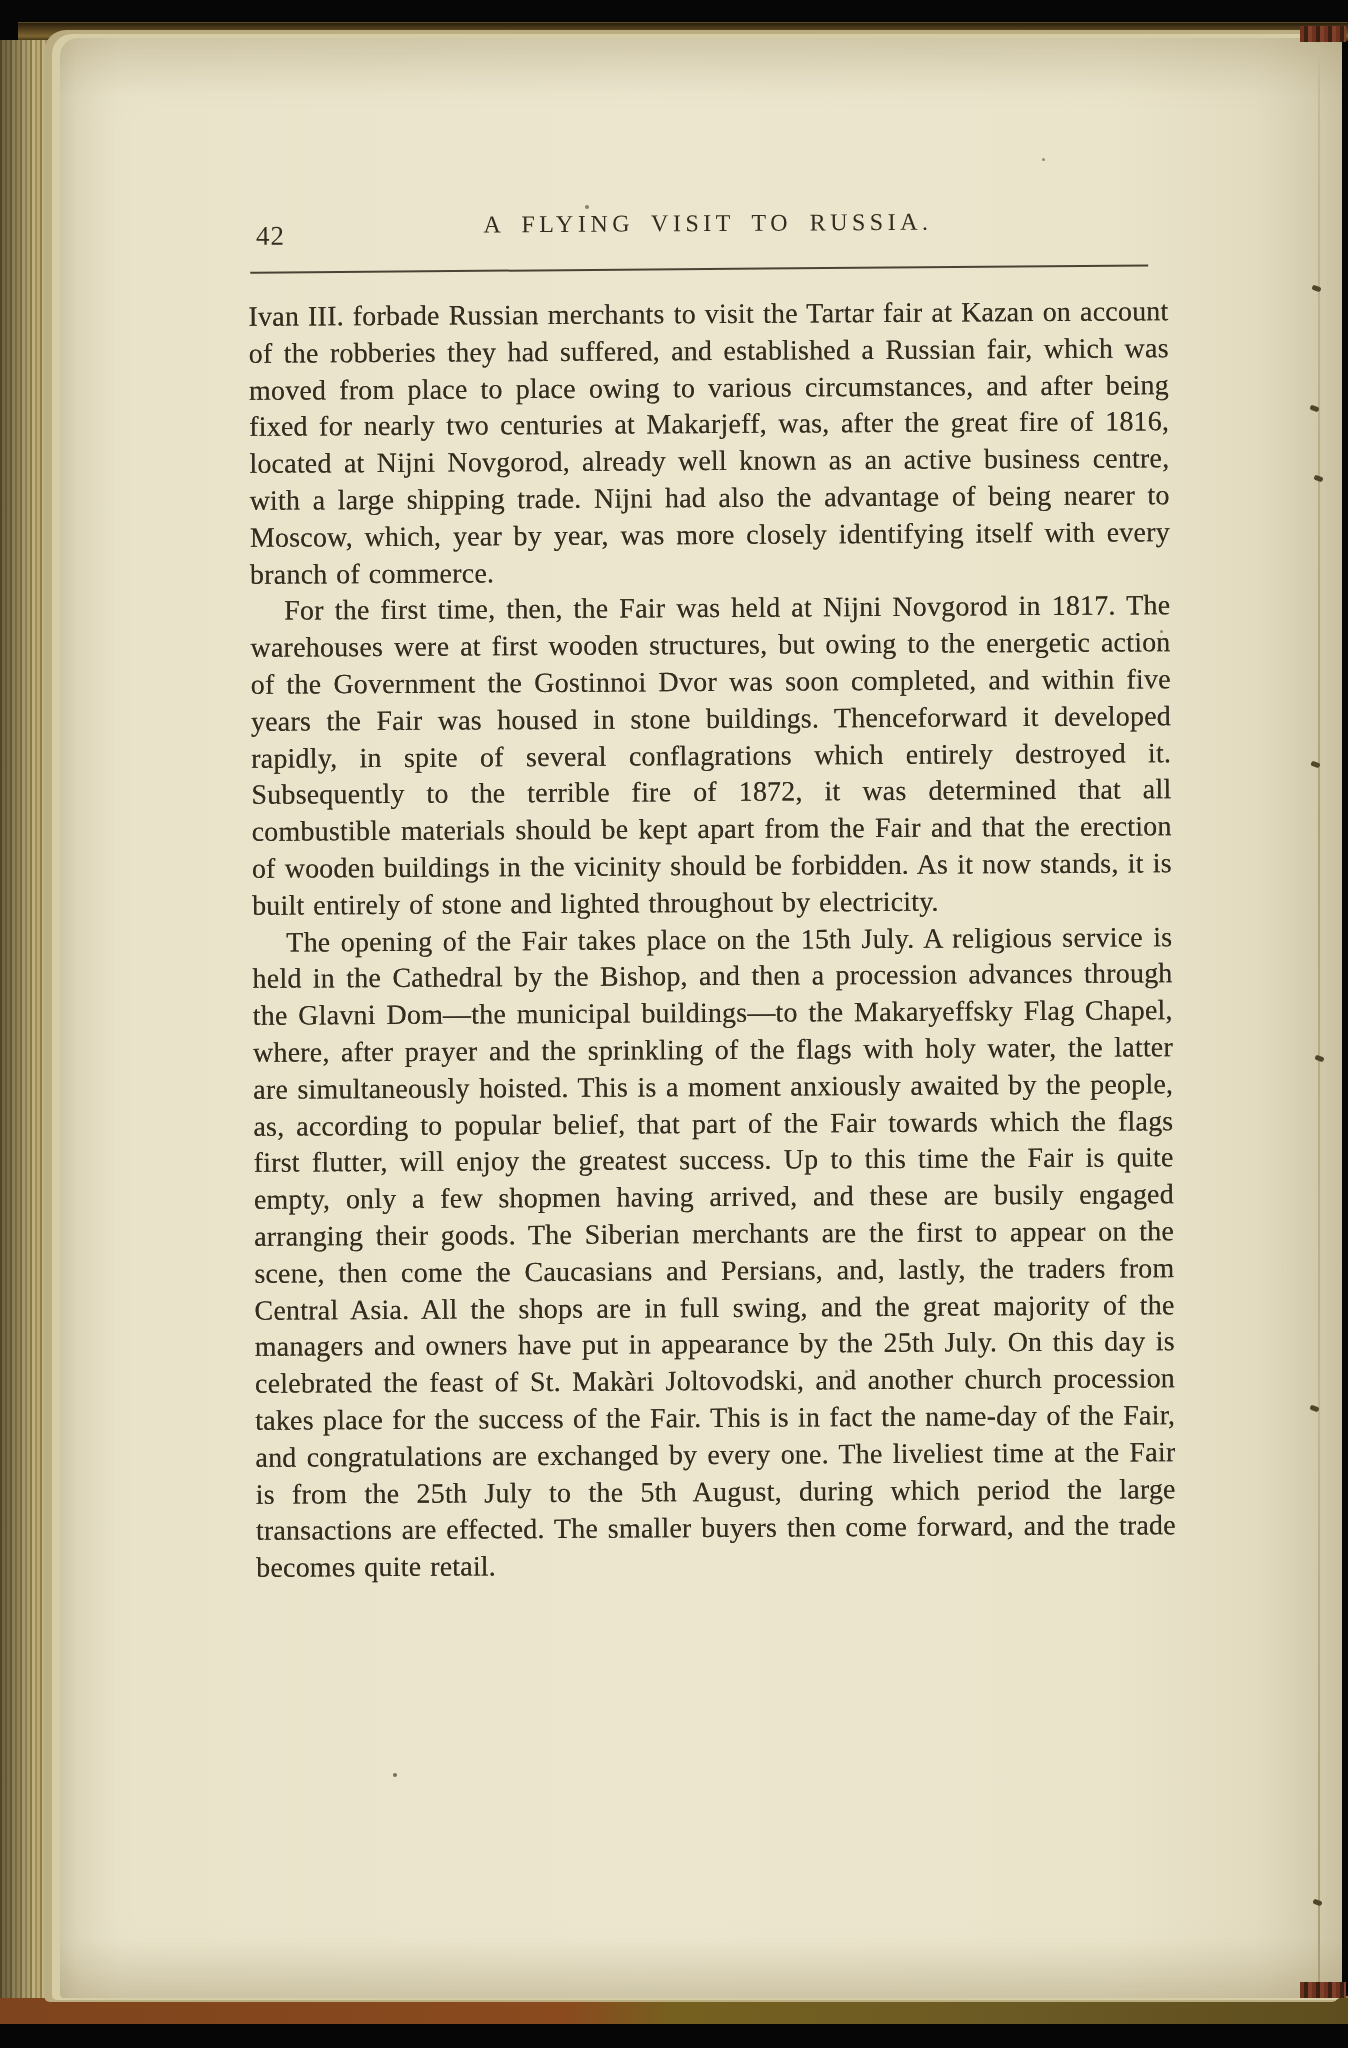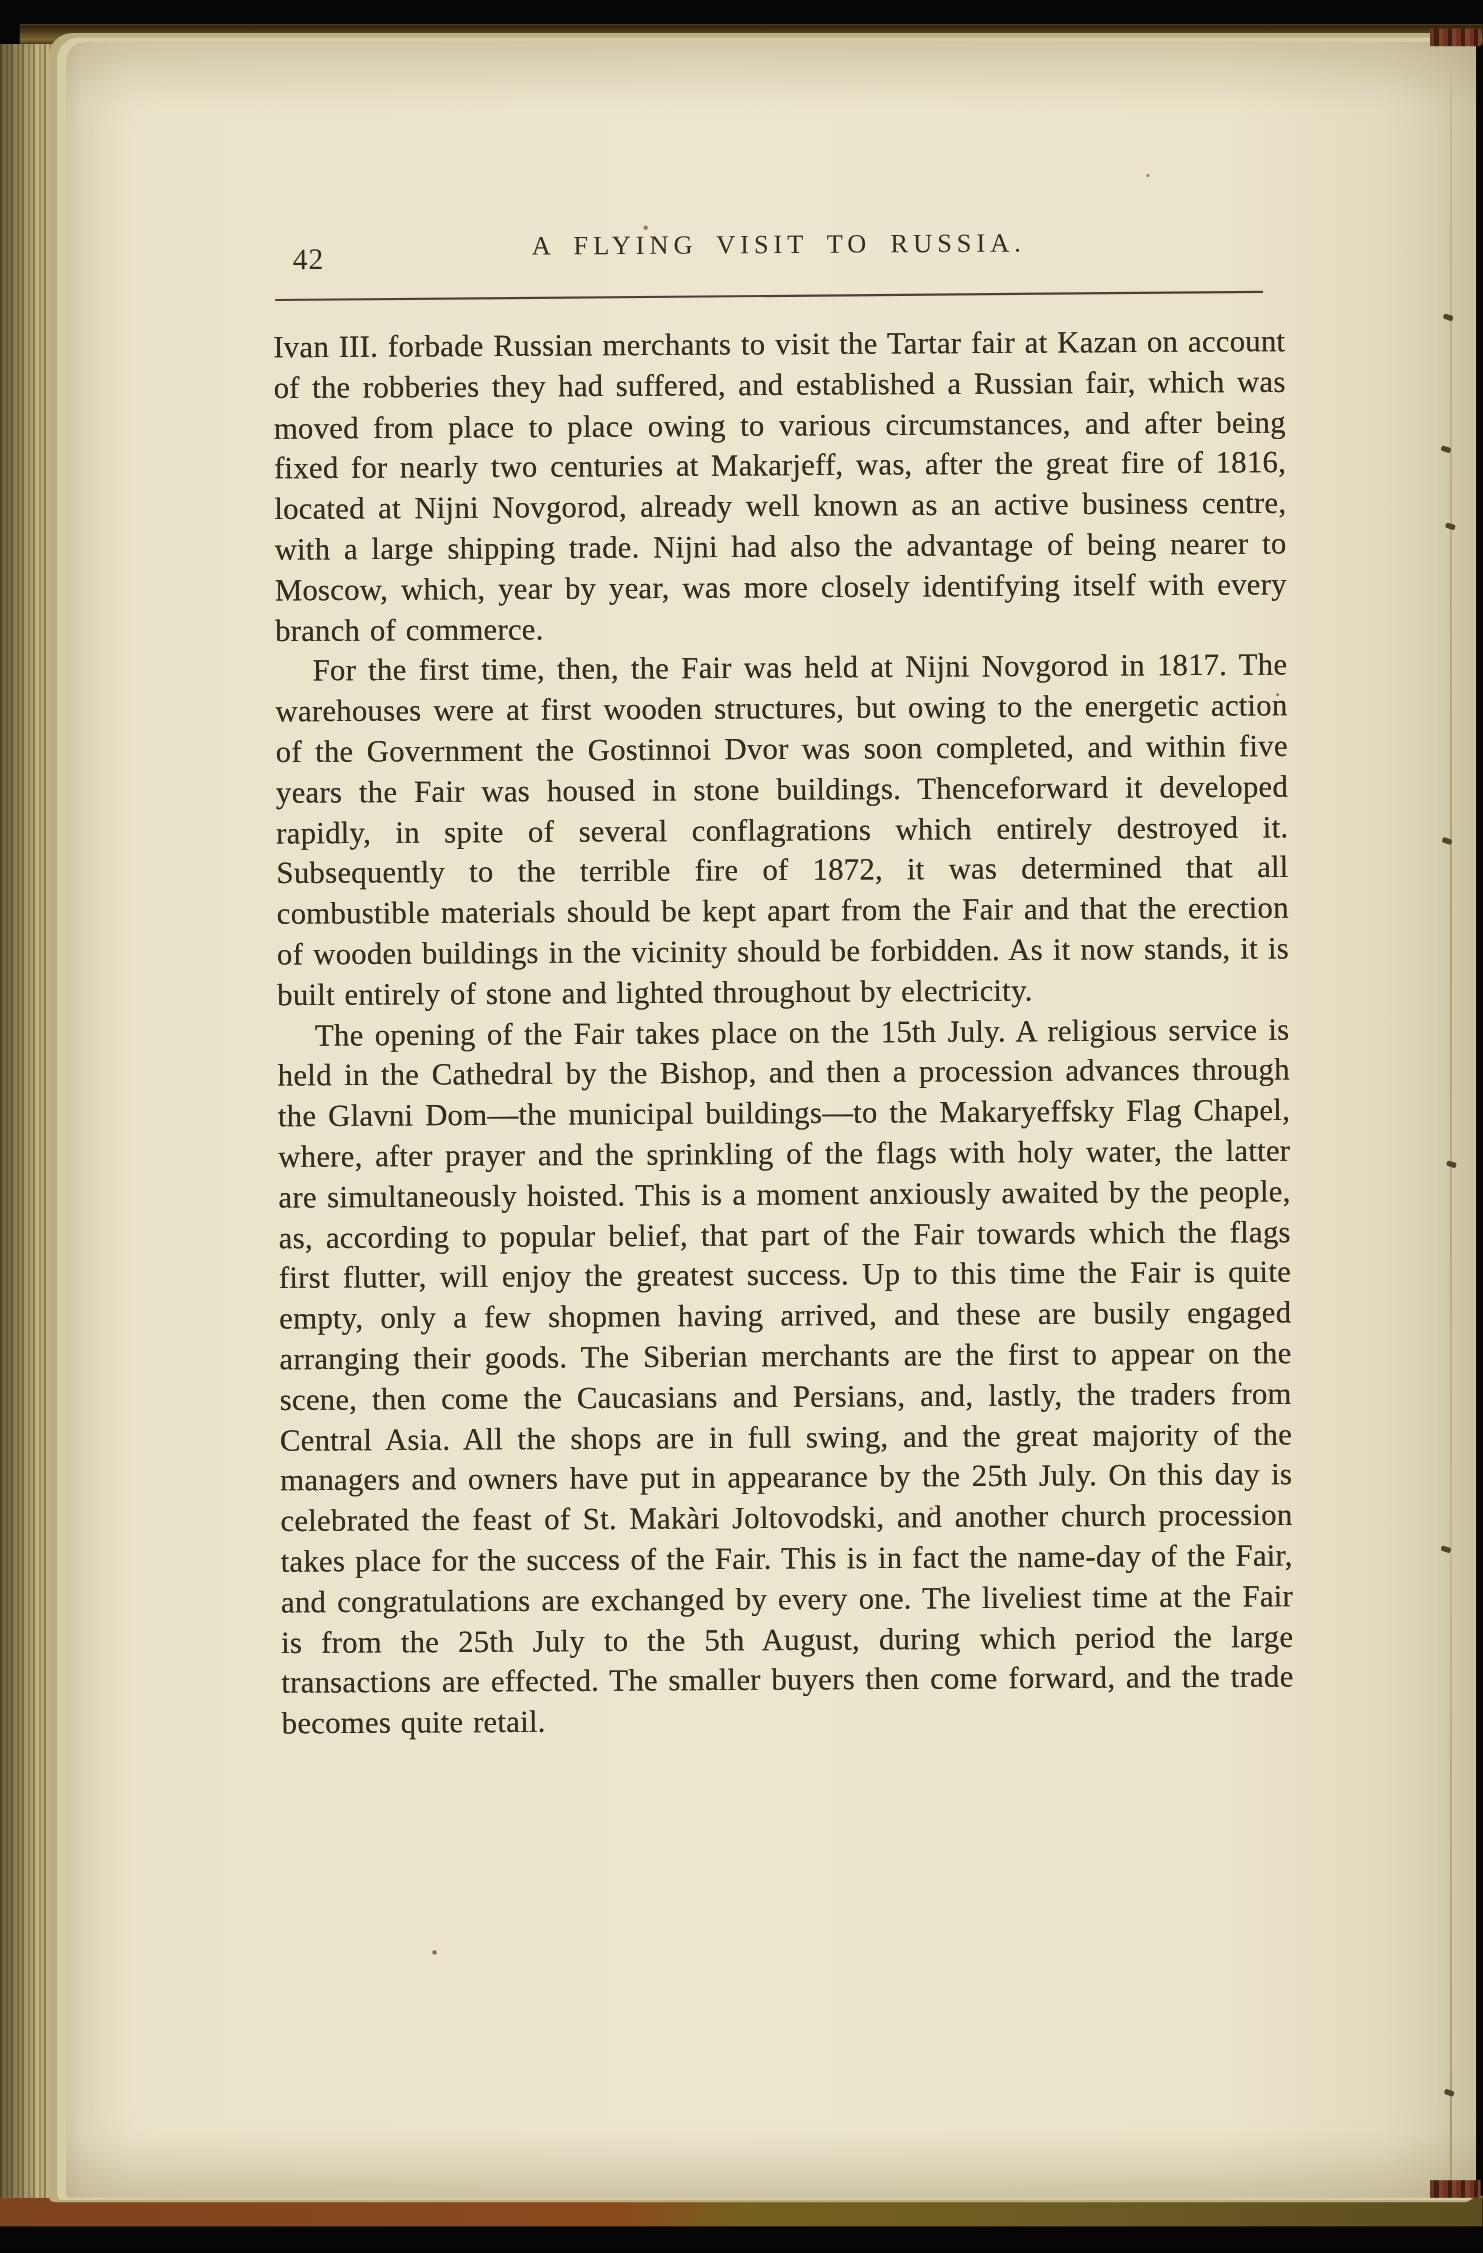--- a/index.html
+++ b/index.html
@@ -34,21 +34,21 @@
     background:linear-gradient(180deg,#c4bb9d,#aea478 40%,#c0b696 70%,#a79d74);}
   .nick{position:absolute;width:9px;height:5px;background:#51452c;border-radius:2px;transform:rotate(18deg);}
   .speck{position:absolute;border-radius:50%;}
   
   .cloth{position:absolute;width:46px;height:16px;
     background:repeating-linear-gradient(90deg,#6e3320 0 4px,#3c2012 4px 8px,#81402a 8px 12px);}
   
   .content{position:absolute;left:252px;top:196px;width:920px;color:#342c1f;
     transform:rotate(-0.35deg);}
   .header{position:relative;height:74px;}
-  .page-number{position:absolute;left:18px;top:22px;font-size:27px;letter-spacing:1px;}
+  .page-number{position:absolute;left:8px;top:22px;font-size:27px;letter-spacing:1px;}
   .running-title{position:absolute;left:0;right:0;top:14px;text-align:center;
     font-size:24px;letter-spacing:4.5px;word-spacing:7px;}
   .rule{position:absolute;left:2px;top:72px;width:898px;height:2px;background:#4b4234;
     transform:rotate(-0.12deg);}
   .text-block{margin-top:26px;font-size:28px;line-height:36.8px;text-align:justify;
     word-spacing:1.6px;letter-spacing:0.2px;text-shadow:0 0 0.6px rgba(52,44,31,.75);}
   .text-block p{margin:0;padding:0;}
   .text-block p.indent{text-indent:34px;}
 </style>
 </head>

